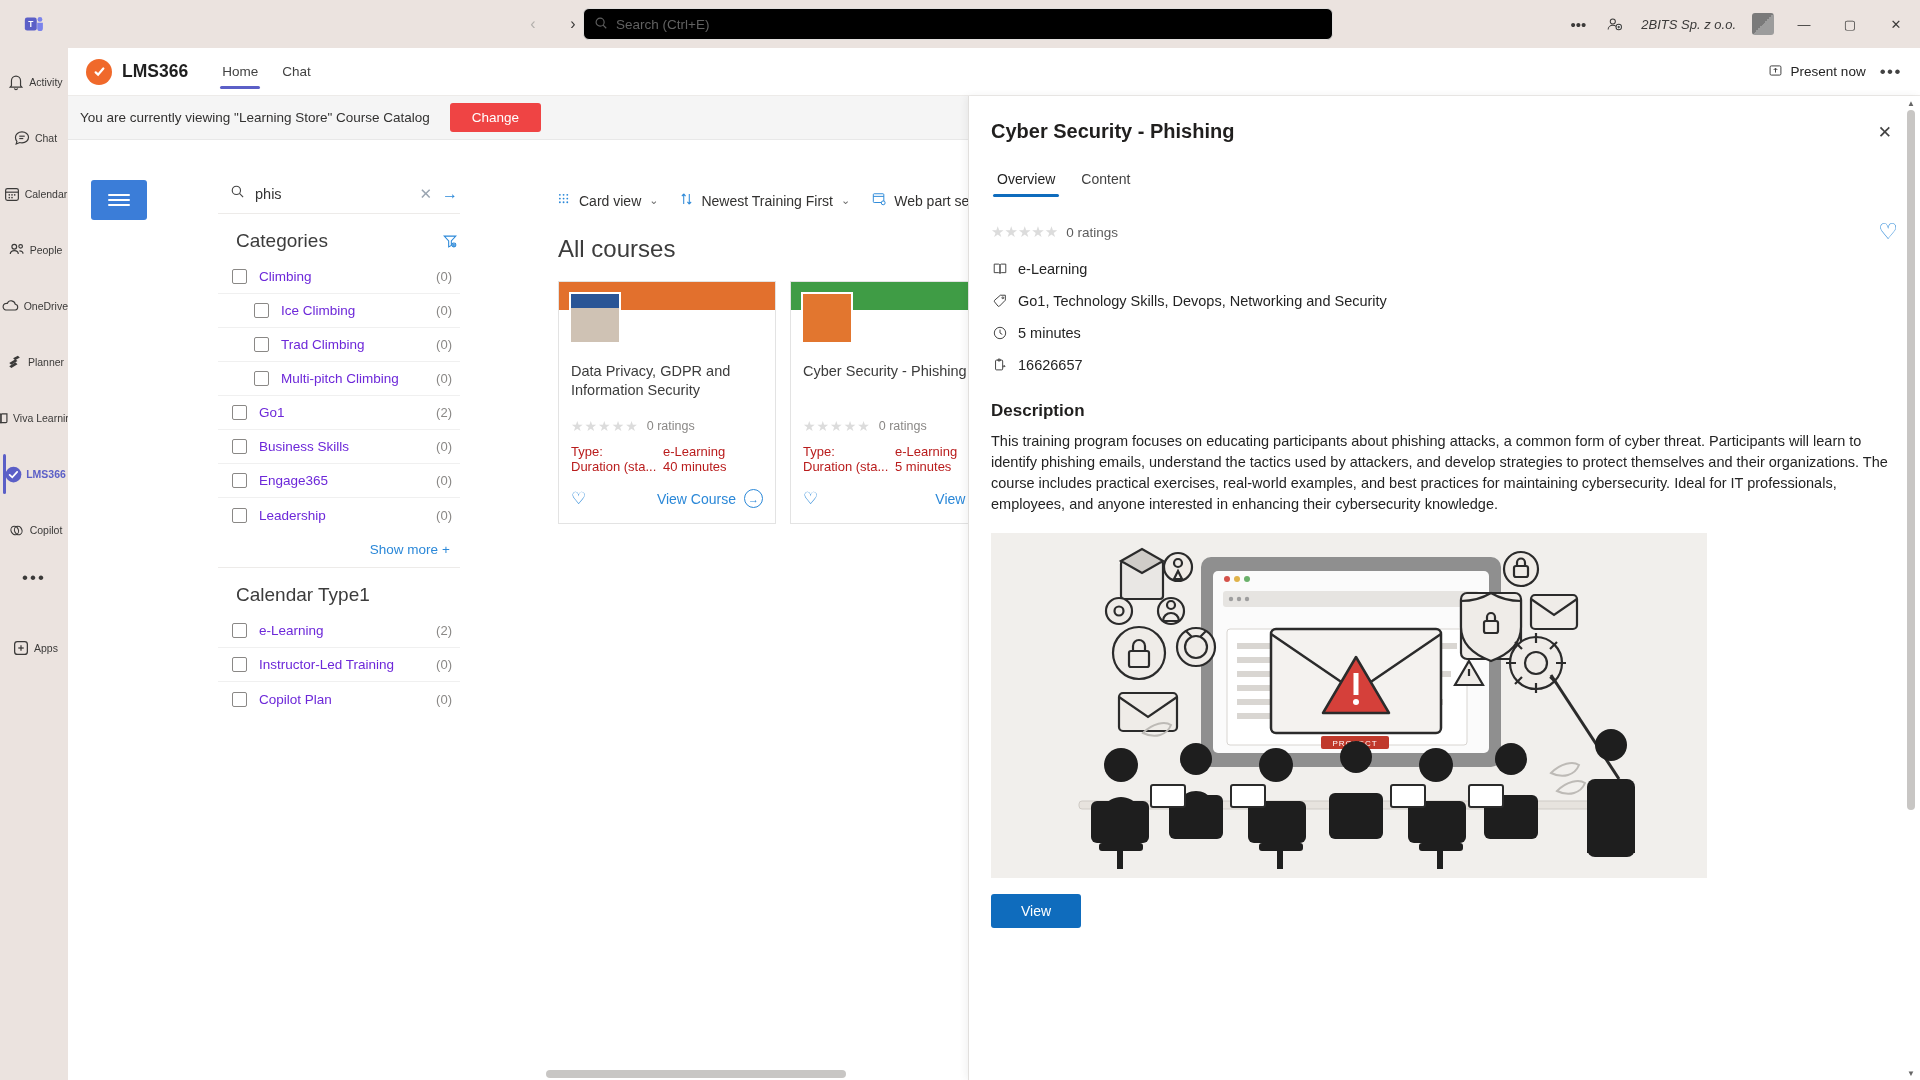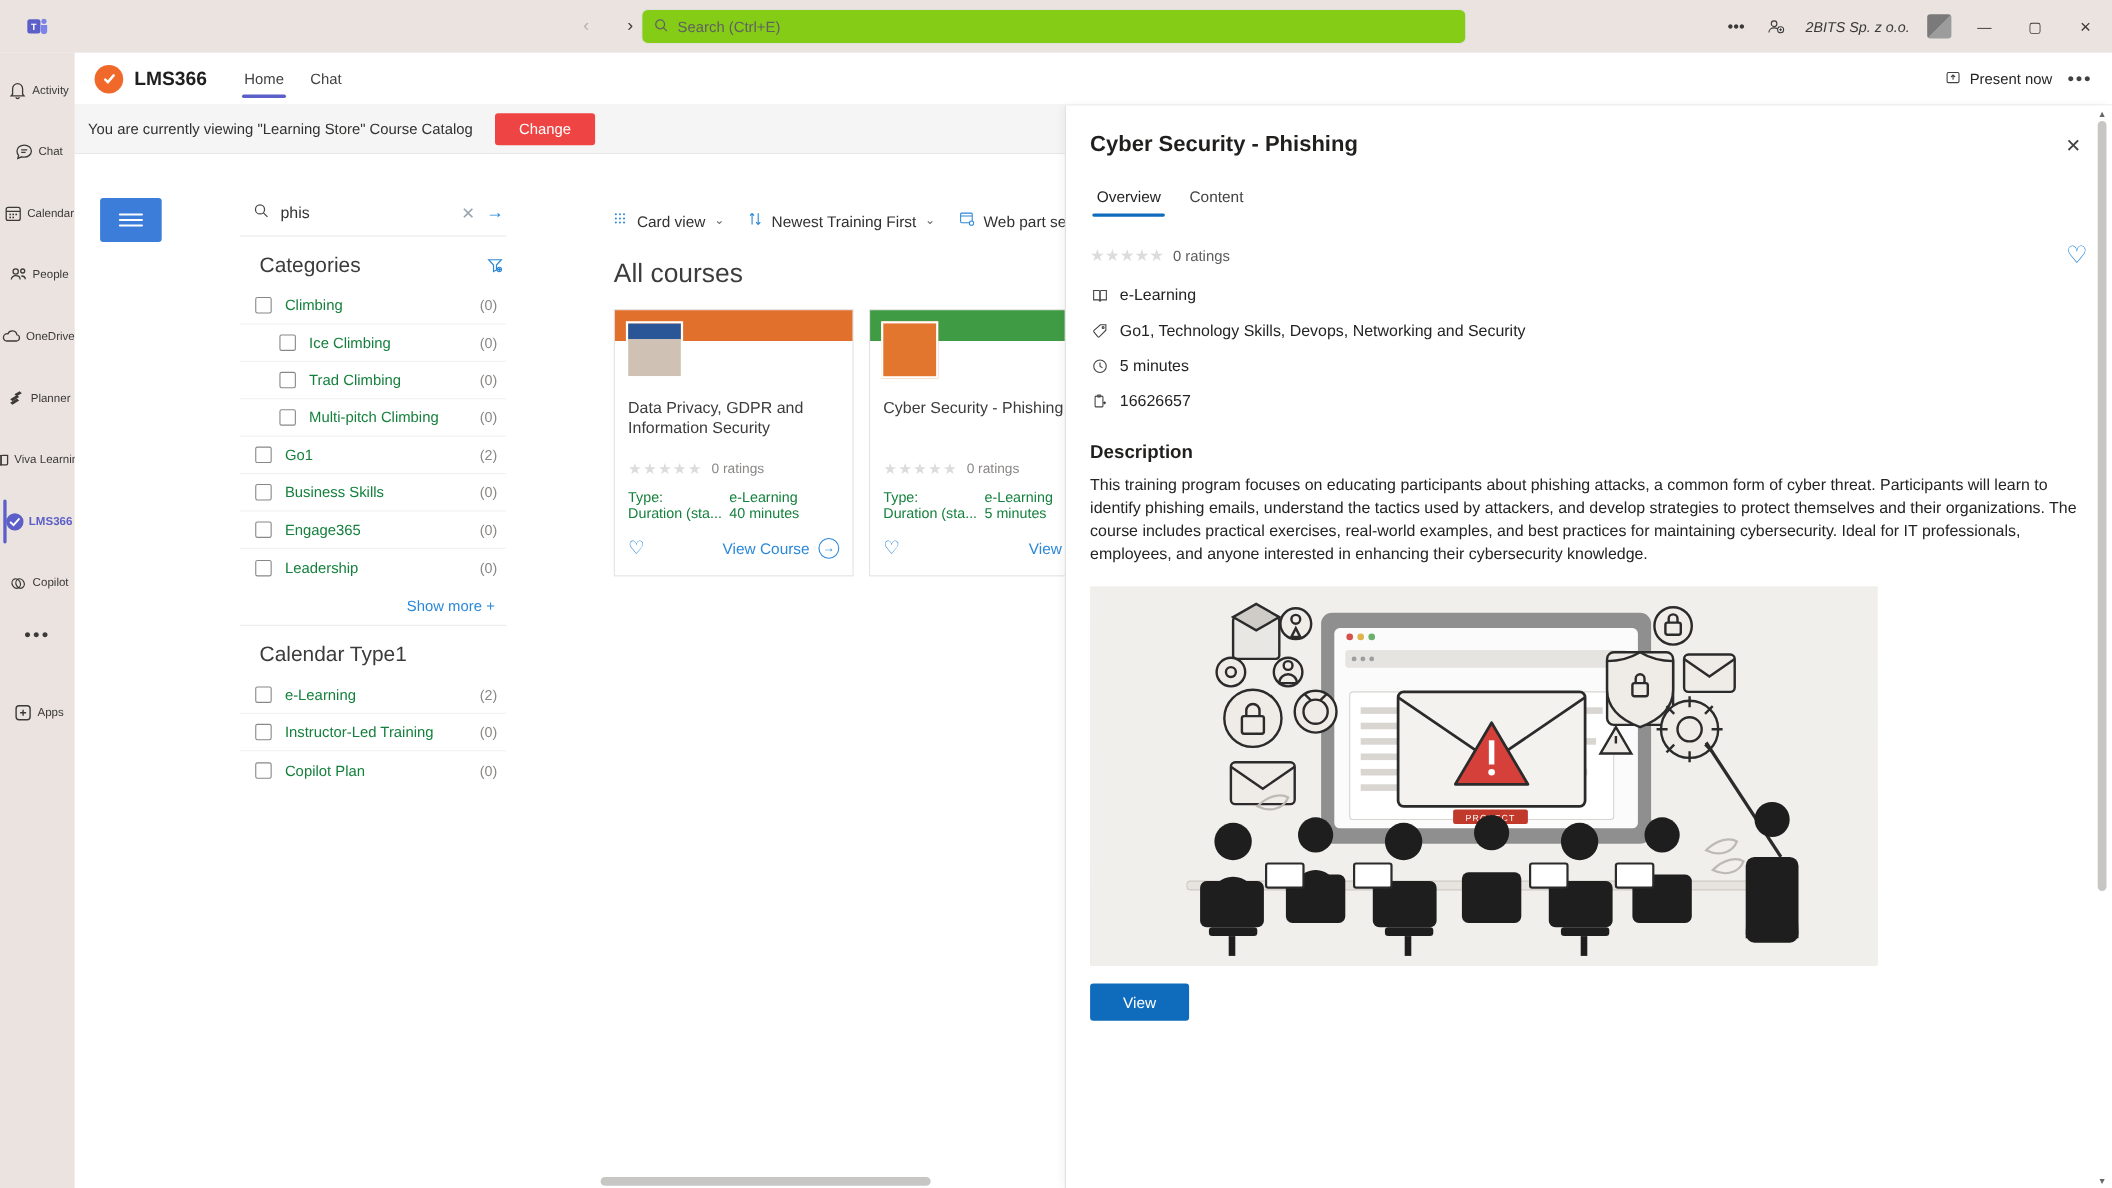--- a/index.html
+++ b/index.html
@@ -19,21 +19,21 @@
   }
   .tb-logo { width: 68px; display:flex; align-items:center; justify-content:center; }
   .tb-nav { display: flex; align-items: center; gap: 10px; margin-left: 450px; }
   .tb-arrow {
     width: 30px; height: 30px; border-radius: 4px; display:flex;
     align-items:center; justify-content:center; color:#3b3a39; font-size:16px;
   }
   .tb-arrow.disabled { color: #b3b0ad; }
   .searchbox {
     position: absolute; left: 583px; top: 8px; width: 750px; height: 32px;
-    background:#84cc16; border:1px solid #e1dfdd; border-radius:6px;
+    background:#000000; border:1px solid #e1dfdd; border-radius:6px;
     display:flex; align-items:center; padding: 0 10px; gap: 8px;
     font-size: 13.5px; color: #616161;
   }
   .tb-right {
     position: absolute; right: 0; top: 0; height: 48px; display:flex;
     align-items:center; gap: 2px; padding-right: 2px;
   }
   .tb-ico {
     width: 34px; height: 34px; display:flex; align-items:center; justify-content:center;
     color:#3b3a39; font-size:15px; border-radius:4px;
@@ -134,21 +134,21 @@
   .frow {
     display:flex; align-items:center; height:34px; border-bottom:1px solid #f0f0f0;
     padding-left: 14px; padding-right: 8px; width: 242px;
   }
   .frow.last { border-bottom:none; }
   .frow.indent { padding-left: 36px; }
   .cb {
     width:15px; height:15px; border:1px solid #8a8886; background:#fff;
     border-radius:2px; flex:none;
   }
-  .frow .flabel { font-size:13.5px; color:#15803d; margin-left:12px; white-space:nowrap;
+  .frow .flabel { font-size:13.5px; color:#6d28d9; margin-left:12px; white-space:nowrap;
     overflow:hidden; text-overflow:ellipsis; }
   .frow .fcount { margin-left:auto; font-size:13px; color:#8a8886; }
   .show-more {
     display:flex; align-items:center; justify-content:flex-end; gap:4px;
     font-size:13.5px; color:#2b88d8; padding: 10px 10px 10px 0; width:242px;
     border-bottom:1px solid #edebe9;
   }
   .group2-title { font-size:19px; color:#3c3c3c; padding: 16px 0 8px 18px; }
 
   
@@ -168,21 +168,21 @@
     border:2px solid #fff; background:#ccc; overflow:hidden;
   }
   .thumb-a { background: linear-gradient(#2a5596 0 30%, #cfc2b4 30% 100%); }
   .thumb-b { background:#e2762f; }
   .card-title {
     font-size:14.5px; color:#3c3c3c; line-height:19px; padding: 0 12px; min-height:42px;
   }
   .card-rating { display:flex; align-items:center; gap:8px; padding: 14px 12px 0; }
   .stars { color:#dcdcdc; font-size:14px; letter-spacing:1px; }
   .rating-txt { font-size:12.5px; color:#8a8886; }
-  .card-meta { padding: 10px 12px 0; font-size:13px; color:#15803d; }
+  .card-meta { padding: 10px 12px 0; font-size:13px; color:#b91c1c; }
   .meta-row { display:flex; }
   .meta-k { width: 92px; white-space:nowrap; overflow:hidden; text-overflow:ellipsis; }
   .meta-v { }
   .card-foot {
     display:flex; align-items:center; justify-content:space-between;
     padding: 14px 12px 14px;
   }
   .heart { color:#2b88d8; font-size:17px; }
   .view-course { display:flex; align-items:center; gap:8px; color:#2b88d8; font-size:14px; }
   .circ-arrow {

